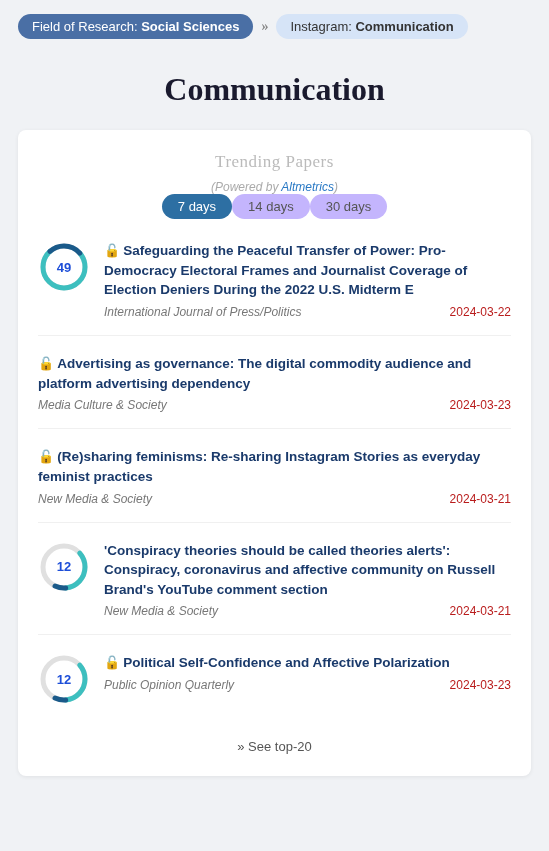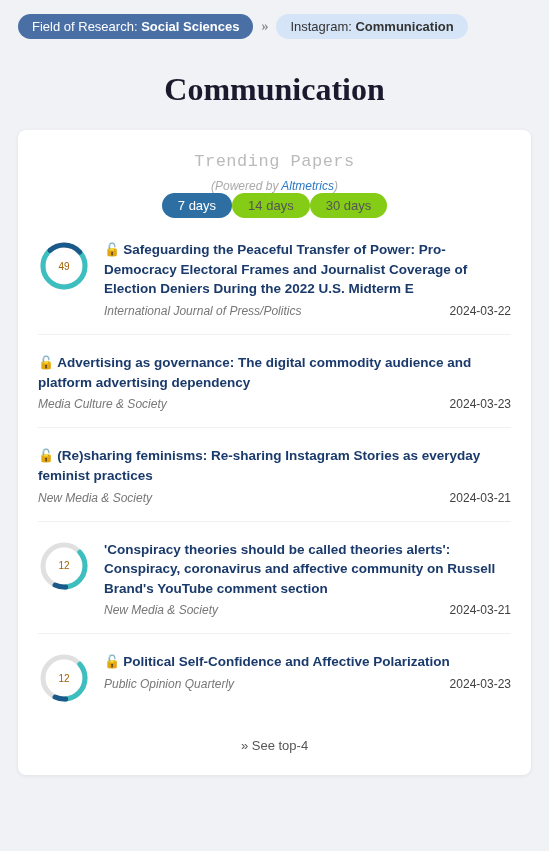--- a/index.html
+++ b/index.html
@@ -67,21 +67,21 @@
       border-radius: 8px;
       margin: 0 18px 20px 18px;
       padding: 22px 20px 18px 20px;
       box-shadow: 0 1px 4px rgba(0,0,0,0.07);
     }
 
     .trending-title {
       text-align: center;
       font-size: 17px;
       color: #bbb;
-      font-family: Liberation Mono, monospace;
+      font-family: Liberation Serif, serif;
       margin-bottom: 8px;
       letter-spacing: 0.5px;
     }
 
     .powered-by {
       text-align: center;
       font-size: 12px;
       color: #aaa;
       font-style: italic;
       font-family: Arial, sans-serif;
@@ -106,21 +106,21 @@
       cursor: pointer;
       border: none;
     }
 
     .time-tab.active {
       background: #2d6fa3;
       color: #fff;
     }
 
     .time-tab.inactive {
-      background: #84cc16;
+      background: #c4b5fd;
       color: #555;
     }
 
     .paper-item {
       display: flex;
       align-items: flex-start;
       gap: 14px;
       margin-bottom: 18px;
       padding-bottom: 16px;
       border-bottom: 1px solid #f0f0f0;
@@ -139,23 +139,23 @@
       align-items: center;
       justify-content: center;
     }
 
     .altmetric-donut svg {
       position: absolute;
       top: 0; left: 0;
     }
 
     .altmetric-number {
-      font-size: 10px;
-      font-weight: normal;
-      color: #a16207;
+      font-size: 13px;
+      font-weight: bold;
+      color: #1d4ed8;
       z-index: 1;
       font-family: Arial, sans-serif;
     }
 
     .paper-content {
       flex: 1;
     }
 
     .paper-title {
       font-size: 13.5px;
@@ -178,21 +178,21 @@
 
     .paper-journal {
       font-style: italic;
       font-size: 12px;
       color: #777;
       font-family: Arial, sans-serif;
     }
 
     .paper-date {
       font-size: 12px;
-      color: #404040;
+      color: #b91c1c;
       font-family: Arial, sans-serif;
     }
 
     .oa-icon {
       display: inline-block;
       color: #e07000;
       font-size: 13px;
       margin-right: 3px;
     }
 
@@ -320,15 +320,15 @@
         <span class="oa-icon">🔓</span>Political Self-Confidence and Affective Polarization
       </a>
       <div class="paper-meta">
         <span class="paper-journal">Public Opinion Quarterly</span>
         <span class="paper-date">2024-03-23</span>
       </div>
     </div>
   </div>
 
   <div class="see-top">
-    <a href="#">» See top-4</a>
+    <a href="#">» See top-20</a>
   </div>
 </div>
 
 </body></html>

